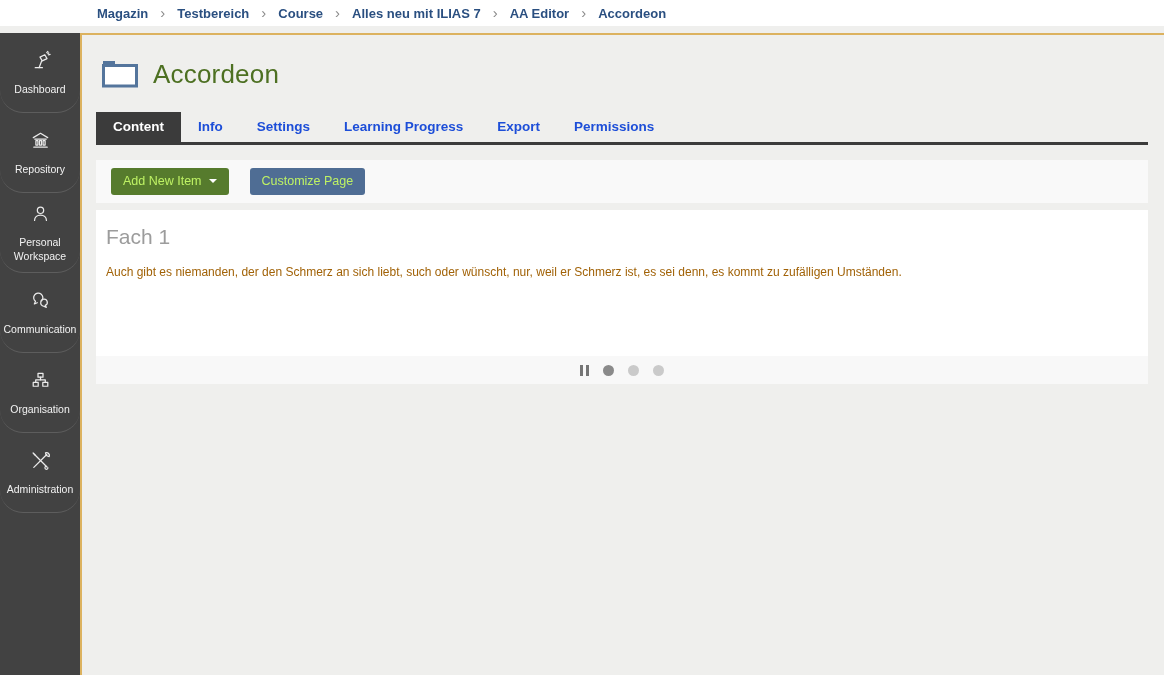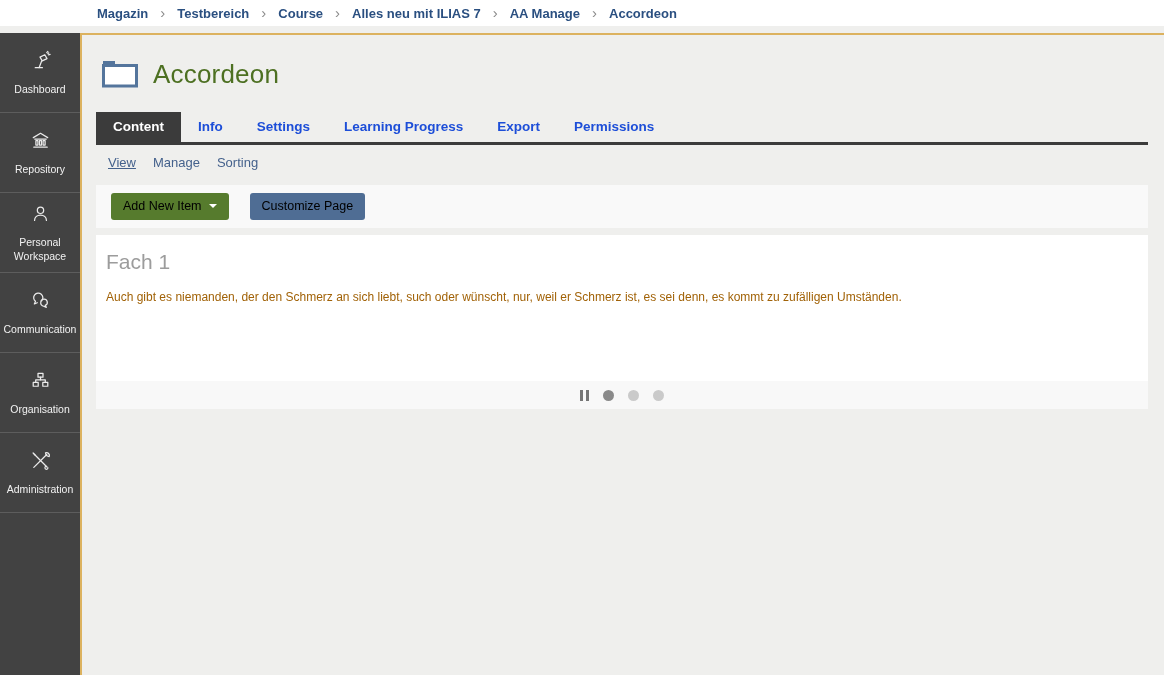--- a/index.html
+++ b/index.html
@@ -26,21 +26,21 @@
   }
   
   .sidebar{
     position:absolute; top:33px; left:0; bottom:0; width:82px;
     background:#424242; border-right:2px solid #dcb25f;
     display:flex; flex-direction:column;
   }
   .side-item{
     height:80px; width:100%; border-bottom:1px solid #5d5d5d;
     display:flex; flex-direction:column; align-items:center; justify-content:center;
-    gap:7px; cursor:pointer; padding:0 3px;
+    gap:7px; cursor:pointer; padding:0 3px;border-radius:23px;
   }
   .side-item svg{ width:23px; height:23px; stroke:#ebebeb; fill:none;
     stroke-width:1.3; stroke-linecap:round; stroke-linejoin:round; }
   .side-label{
     font-size:10.5px; color:#f2f2f2; text-align:center; line-height:1.25;
   }
   .side-filler{ flex:1; }
   
   .content{
     position:absolute; top:33px; left:82px; right:0; bottom:0;
@@ -68,21 +68,21 @@
   .subtab{
     font-size:13px; color:#44618c; cursor:pointer; text-decoration:none;
   }
   .subtab.active{ text-decoration:underline; }
   
   .toolbar{
     margin-top:15px; background:#f9f9f9; padding:8px 15px;
     display:flex; align-items:center; gap:21px;
   }
   .btn{
-    border:none; border-radius:3px; color:#000000; font-size:12.5px;
+    border:none; border-radius:3px; color:#bef264; font-size:12.5px;
     font-family:"Liberation Sans", sans-serif;
     padding:6px 12px 7px; cursor:pointer; display:inline-flex; align-items:center;
   }
   .btn-green{ background:#567b2d; }
   .btn-blue{ background:#4f6d94; }
   .caret{
     display:inline-block; margin-left:7px; width:0; height:0;
     border-left:4px solid transparent; border-right:4px solid transparent;
     border-top:4px solid #ffffff;
   }
@@ -113,21 +113,21 @@
 
 <header class="breadcrumb-bar">
   <a class="crumb">Magazin</a>
   <span class="crumb-sep">›</span>
   <a class="crumb">Testbereich</a>
   <span class="crumb-sep">›</span>
   <a class="crumb">Course</a>
   <span class="crumb-sep">›</span>
   <a class="crumb">Alles neu mit ILIAS 7</a>
   <span class="crumb-sep">›</span>
-  <a class="crumb">AA Manage</a>
+  <a class="crumb">AA Editor</a>
   <span class="crumb-sep">›</span>
   <a class="crumb">Accordeon</a>
 </header>
 
 <aside class="sidebar">
 
   <div class="side-item">
     <span>
       <svg viewBox="0 0 24 24">
           <path d="M6.5 19.5 H14"></path>
@@ -221,25 +221,20 @@
 
     <nav class="tabs">
       <div class="tab active">Content</div>
       <div class="tab">Info</div>
       <div class="tab">Settings</div>
       <div class="tab">Learning Progress</div>
       <div class="tab">Export</div>
       <div class="tab">Permissions</div>
     </nav>
 
-    <nav class="subtabs">
-      <a class="subtab active">View</a>
-      <a class="subtab">Manage</a>
-      <a class="subtab">Sorting</a>
-    </nav>
 
     <div class="toolbar">
       <button class="btn btn-green">
         <span>Add New Item</span>
         <span class="caret"></span>
       </button>
       <button class="btn btn-blue">Customize Page</button>
     </div>
 
     <section class="card">

